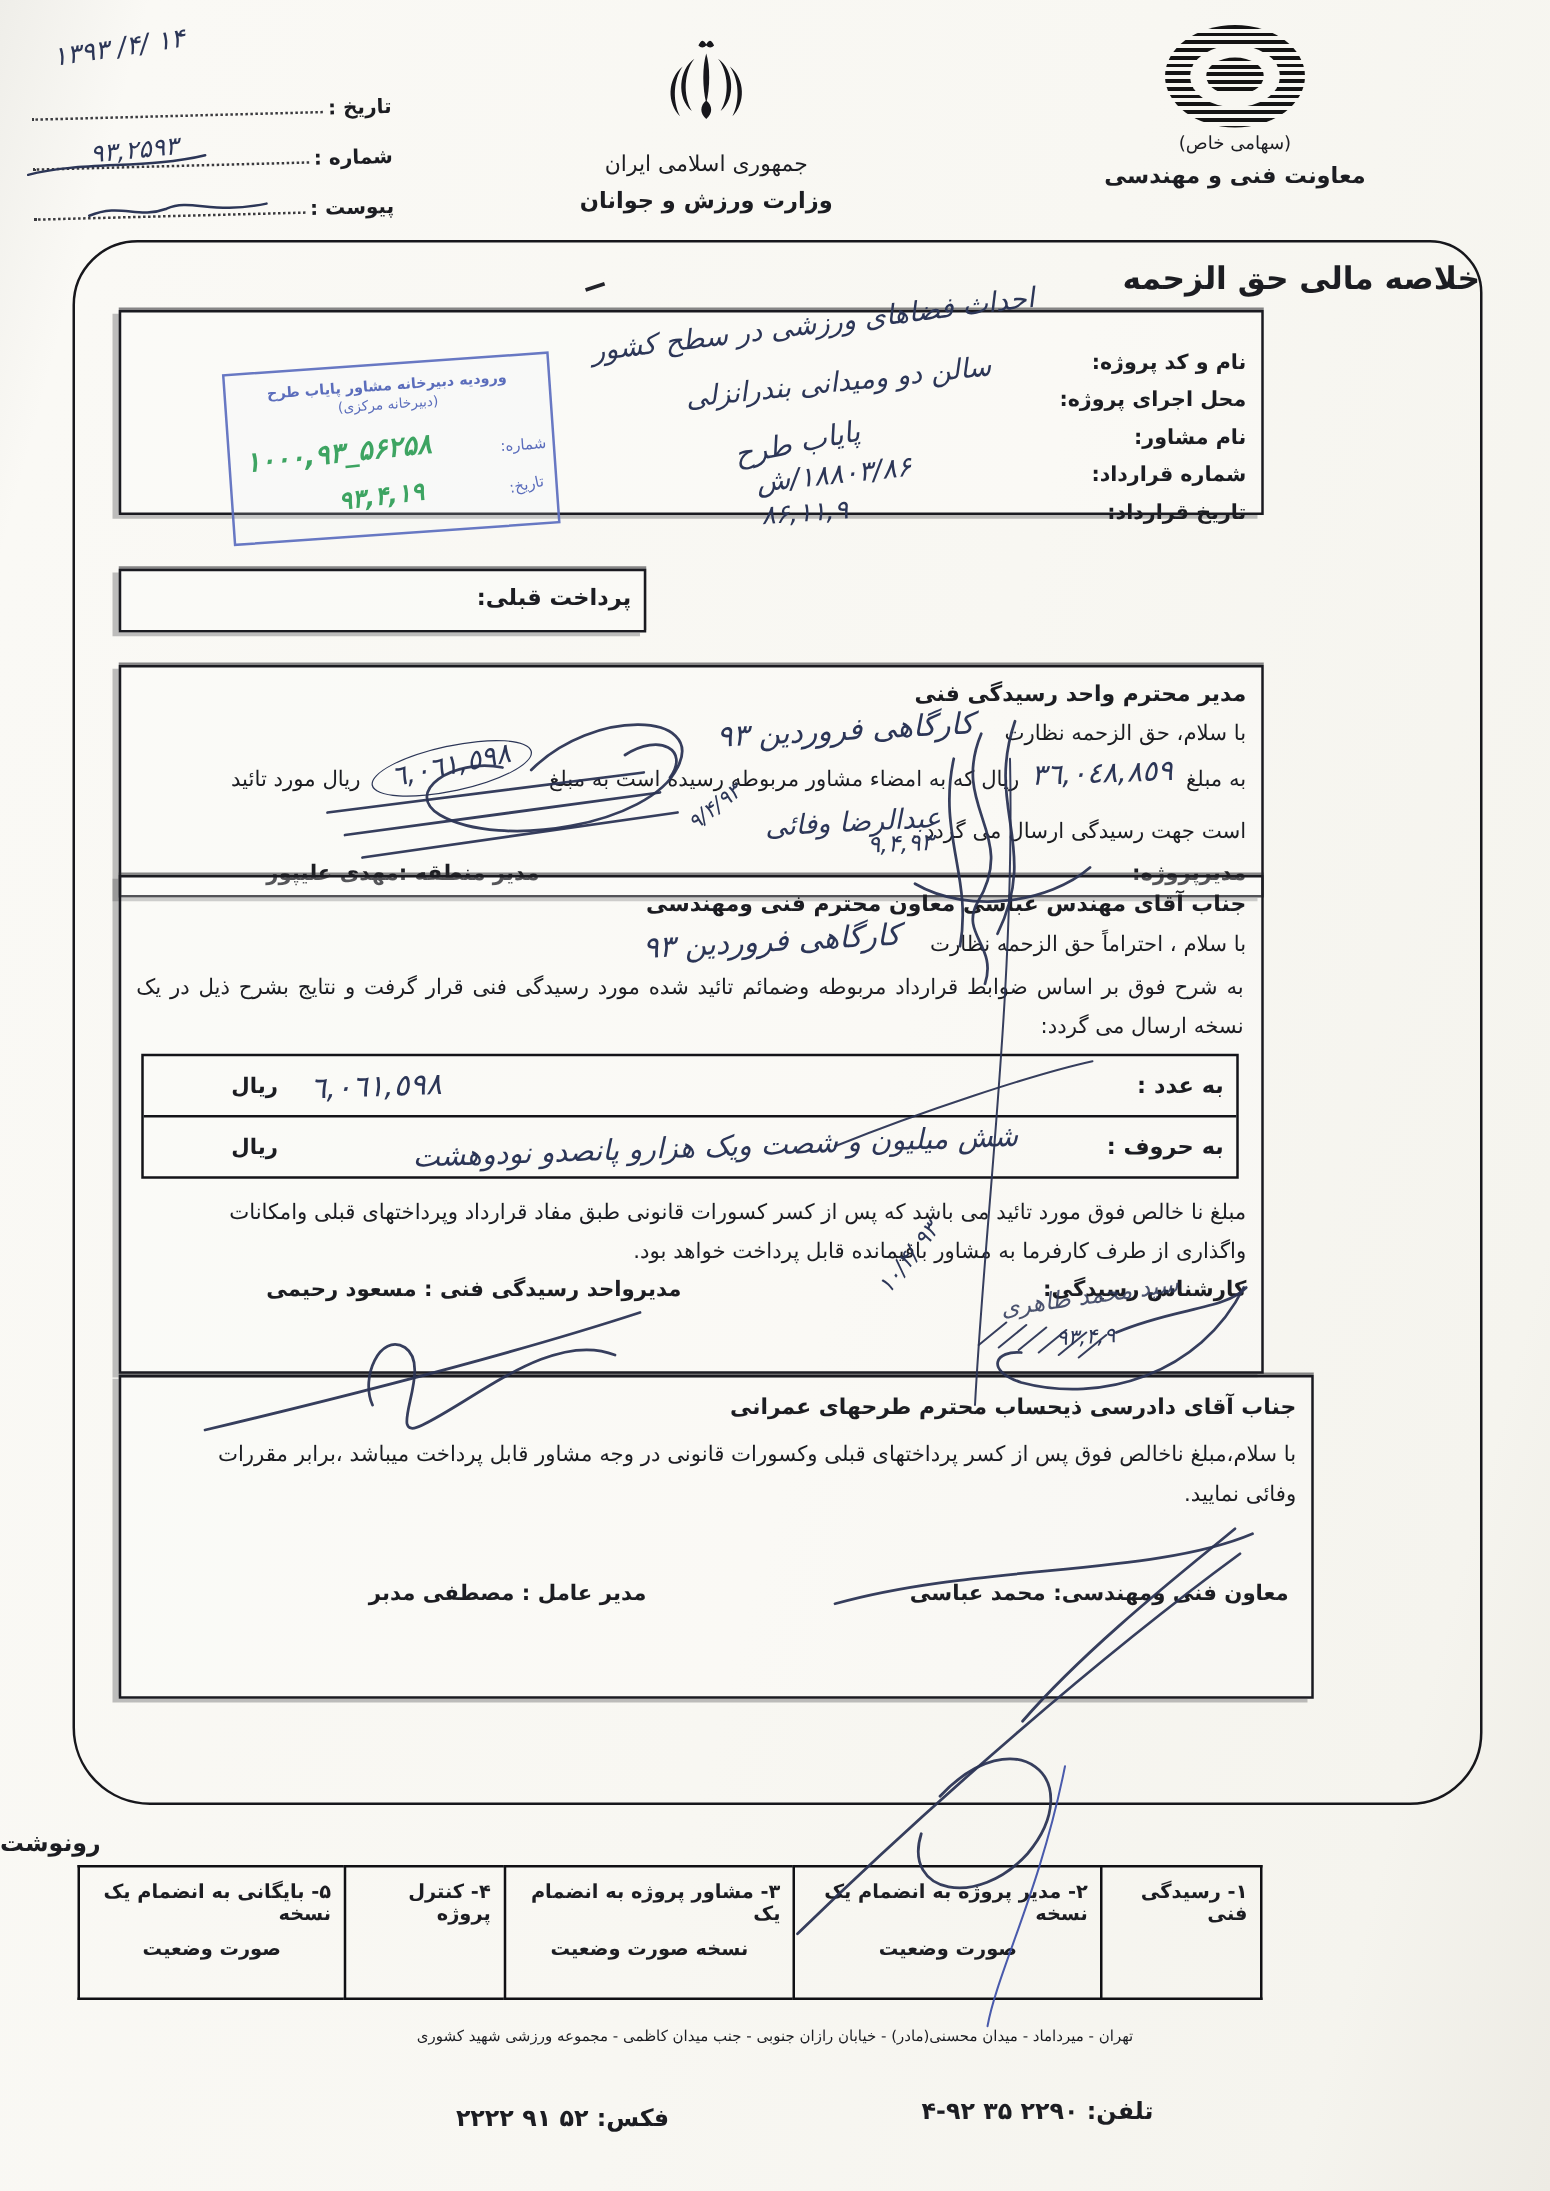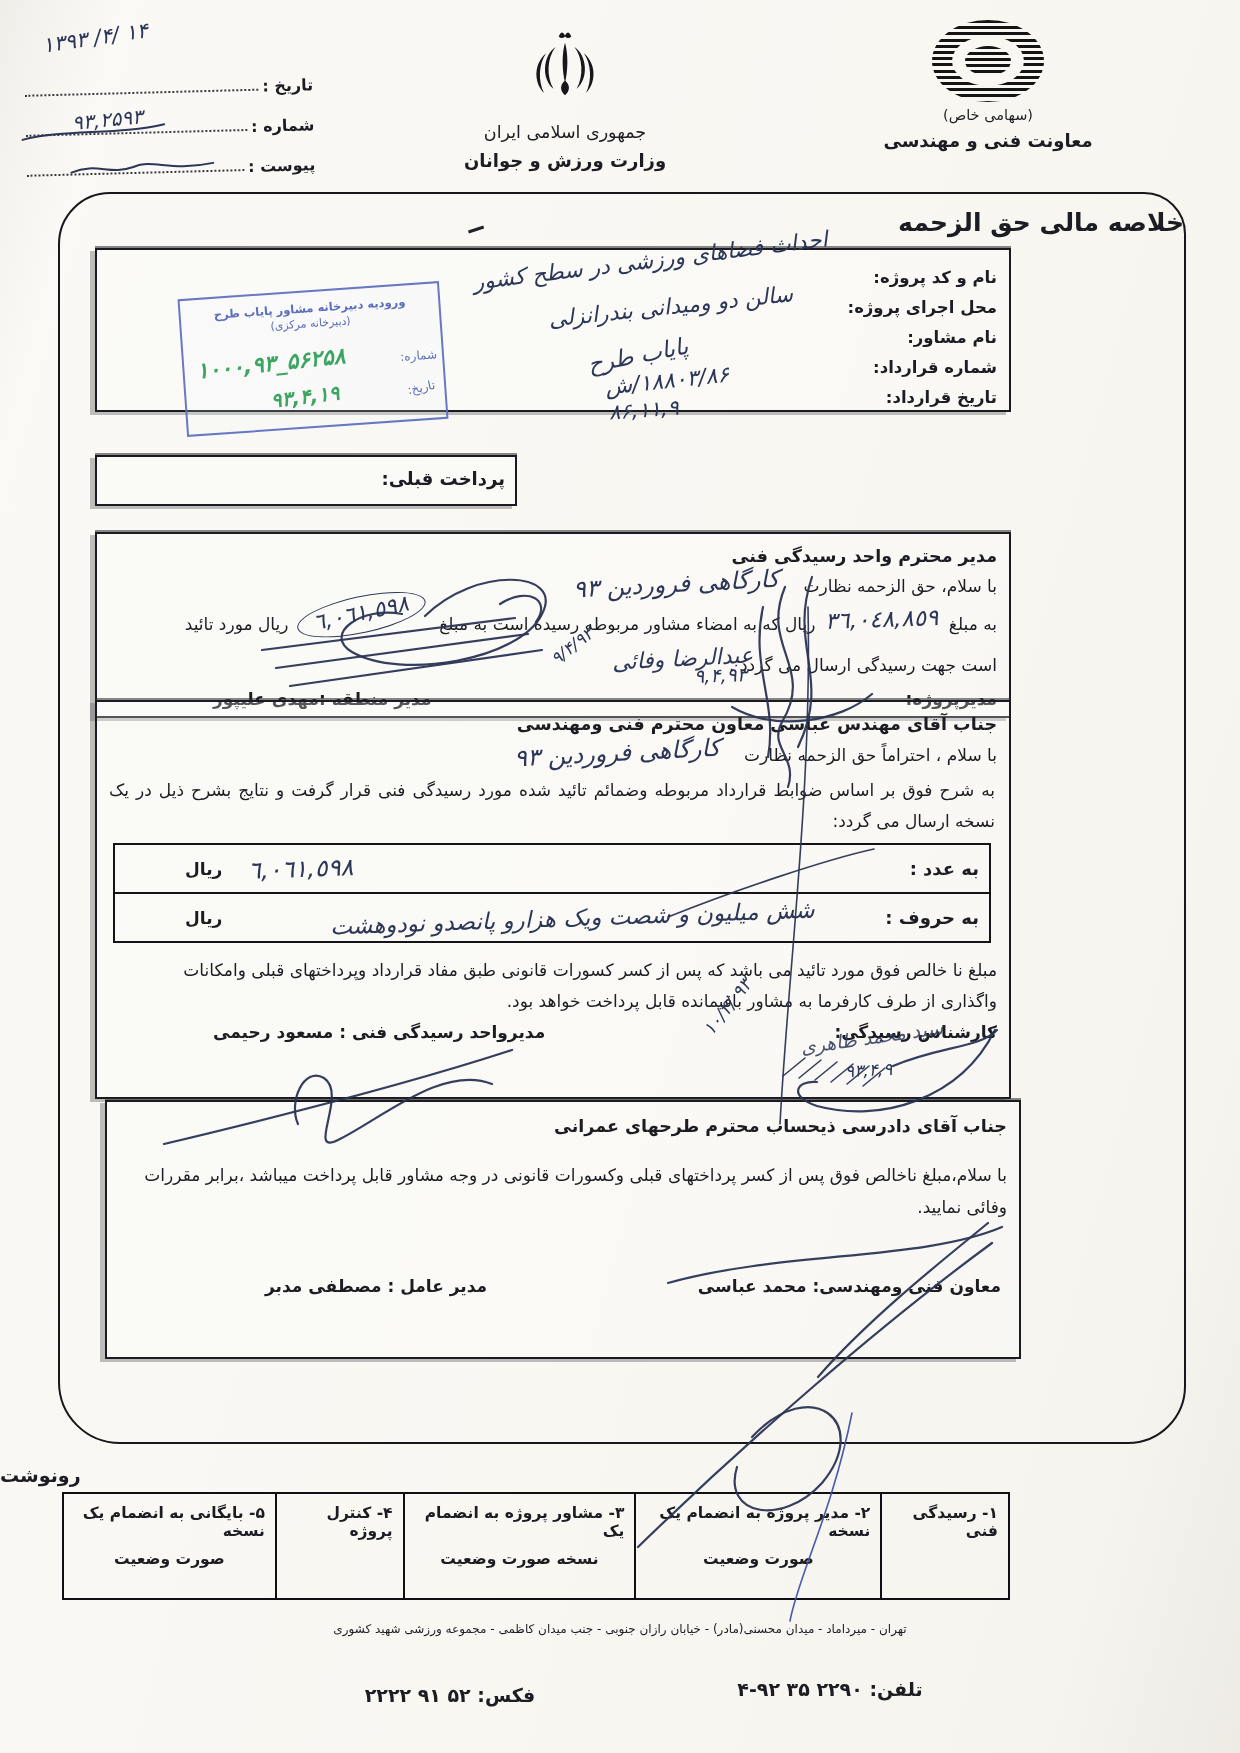--- a/index.html
+++ b/index.html
@@ -72,21 +72,21 @@
   .body-p{margin:8px 2px 0 2px;line-height:1.8;text-align:justify;}
   .amounts-table{margin:7px 6px 0 6px;border:2.4px solid #131318;}
   .amt-row{height:47px;display:flex;direction:rtl;align-items:center;padding:0 10px 0 70px;}
   .amt-row + .amt-row{border-top:2.4px solid #131318;}
   .amt-lbl{font-weight:bold;font-size:18px;}
   .amt-digits{font-size:24px;transform:rotate(-2deg);letter-spacing:1px;margin-left:26px;}
   .amt-words{font-size:23px;transform:rotate(-2deg);margin-left:36px;}
   .amt-unit{font-weight:bold;font-size:17px;}
   .spacer{flex:1 1 auto;}
   
-  .treasurer-box{left:105px;top:1100px;width:912px;height:255px;font-size:17px;}
+  .treasurer-box{left:95px;top:1100px;width:912px;height:255px;font-size:17px;padding-left:40px;}
   .sign-row{display:flex;direction:rtl;justify-content:space-between;align-items:baseline;
     padding:52px 6px 0 148px;}
   
   .copies-label{left:0;right:140px;top:1464px;text-align:left;font-size:19px;font-weight:bold;width:auto;position:absolute;}
   .copies-table{left:62px;top:1492px;width:948px;border-collapse:collapse;direction:rtl;position:absolute;}
   .copies-table td{border:2.6px solid #101014;vertical-align:top;padding:10px 10px 8px;height:86px;
     font-size:15.5px;font-weight:bold;}
   .copy-l1{text-align:right;}
   .copy-l2{text-align:center;margin-top:10px;}
   
@@ -153,21 +153,21 @@
     <div class="company-type">(سهامی خاص)</div>
     <div class="department">معاونت فنی و مهندسی</div>
   </div>
 
   <div class="abs frame">
     <div class="abs doc-title">خلاصه مالی حق الزحمه</div>
     <div class="abs title-dash"></div>
   </div>
 
   <div class="abs fbox project-box">
-    <div style="padding-top:12px;">
+    <div style="padding-top:24px;">
       <div class="p-row">
         <span class="p-lbl">نام و کد پروژه:</span>
       </div>
       <div class="p-row">
         <span class="p-lbl">محل اجرای پروژه:</span>
       </div>
       <div class="p-row">
         <span class="p-lbl">نام مشاور:</span>
       </div>
       <div class="p-row">
@@ -257,21 +257,21 @@
     </div>
   </div>
 
   <span class="hand abs" style="left:800px;top:1026px;font-size:19px;transform:rotate(-8deg);opacity:.85;">سید محمد طاهری</span>
   <span class="hand abs" dir="ltr" style="left:845px;top:1060px;font-size:17px;transform:rotate(-3deg);">۹۳,۴,۹</span>
   <span class="hand abs" dir="ltr" style="left:694px;top:996px;font-size:18px;transform:rotate(-52deg);">۱۰/۴/ ۹۳</span>
 
   <div class="abs fbox treasurer-box">
     <div class="sec-pad" style="padding-top:14px;">
       <div class="sec-h">جناب آقای دادرسی ذیحساب محترم طرحهای عمرانی</div>
-      <div style="margin-top:23px;line-height:1.9;">
+      <div style="margin-top:12px;line-height:1.9;">
         <div>با سلام،مبلغ ناخالص فوق پس از کسر پرداختهای قبلی وکسورات قانونی در وجه مشاور قابل پرداخت میباشد ،برابر مقررات</div>
         <div>وفائی نمایید.</div>
       </div>
       <div class="sign-row">
         <span class="mgr-lbl">معاون فنی ومهندسی: محمد عباسی</span>
         <span class="mgr-lbl">مدیر عامل : مصطفی مدبر</span>
       </div>
     </div>
   </div>
 

